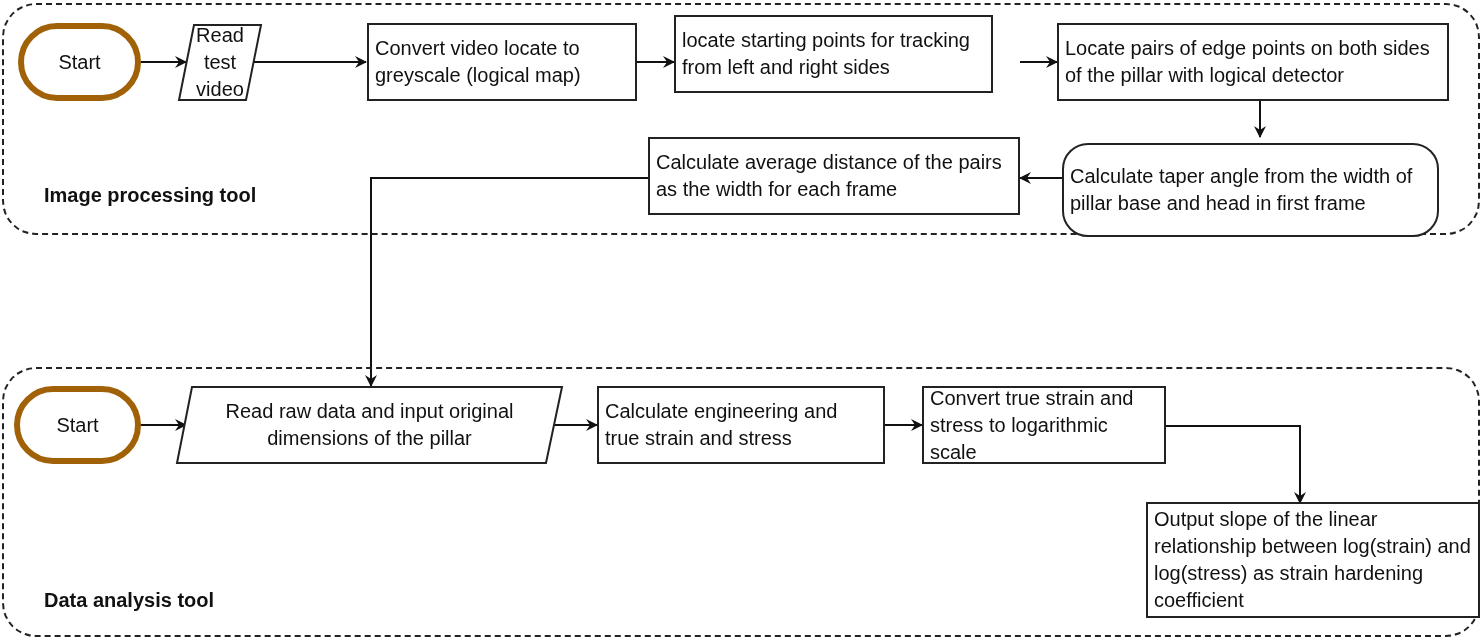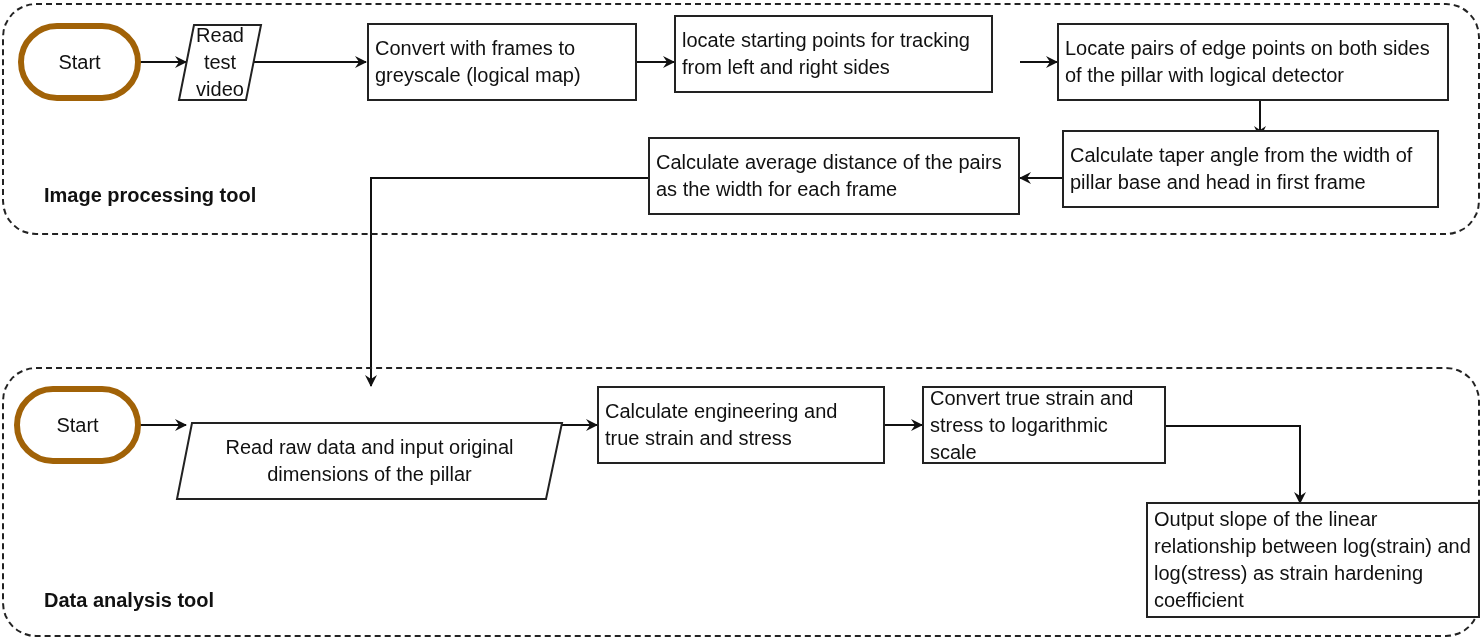--- a/index.html
+++ b/index.html
@@ -54,45 +54,45 @@
   </div>
 
   <div class="node para" style="left:178px;top:24px;width:84px;height:77px;">
     <svg viewBox="0 0 84 77" preserveAspectRatio="none">
       <polygon points="16,1 83,1 68,76 1,76" fill="#fff" stroke="#222" stroke-width="2"></polygon>
     </svg>
     <span>Read test video</span>
   </div>
 
   <div class="node rect" style="left:367px;top:23px;width:270px;height:78px;">
-    <span>Convert with frames to greyscale (logical map)</span>
+    <span>Convert video locate to greyscale (logical map)</span>
   </div>
 
   <div class="node rect" style="left:674px;top:15px;width:319px;height:78px;">
     <span>locate starting points for tracking from left and right sides</span>
   </div>
 
   <div class="node rect" style="left:1057px;top:23px;width:392px;height:78px;">
     <span>Locate pairs of edge points on both sides of the pillar with logical detector</span>
   </div>
 
-  <div class="node rect" style="left:1062px;top:130px;width:377px;height:78px;">
+  <div class="node rect" style="left:1062px;top:143px;width:377px;height:94px;border-radius:26px;">
     <span>Calculate taper angle from the width of pillar base and head in first frame</span>
   </div>
 
   <div class="node rect" style="left:648px;top:137px;width:372px;height:78px;">
     <span>Calculate average distance of the pairs as the width for each frame</span>
   </div>
 
 
   <div class="node terminal" style="left:14px;top:386px;width:127px;height:78px;">
     <span>Start</span>
   </div>
 
-  <div class="node para" style="left:176px;top:386px;width:387px;height:78px;margin-top:36px;">
+  <div class="node para" style="left:176px;top:386px;width:387px;height:78px;">
     <svg viewBox="0 0 387 78" preserveAspectRatio="none">
       <polygon points="16,1 386,1 370,77 1,77" fill="#fff" stroke="#222" stroke-width="2"></polygon>
     </svg>
     <span style="padding:0 24px;">Read raw data and input original dimensions of the pillar</span>
   </div>
 
   <div class="node rect" style="left:597px;top:386px;width:288px;height:78px;">
     <span>Calculate engineering and true strain and stress</span>
   </div>
 

